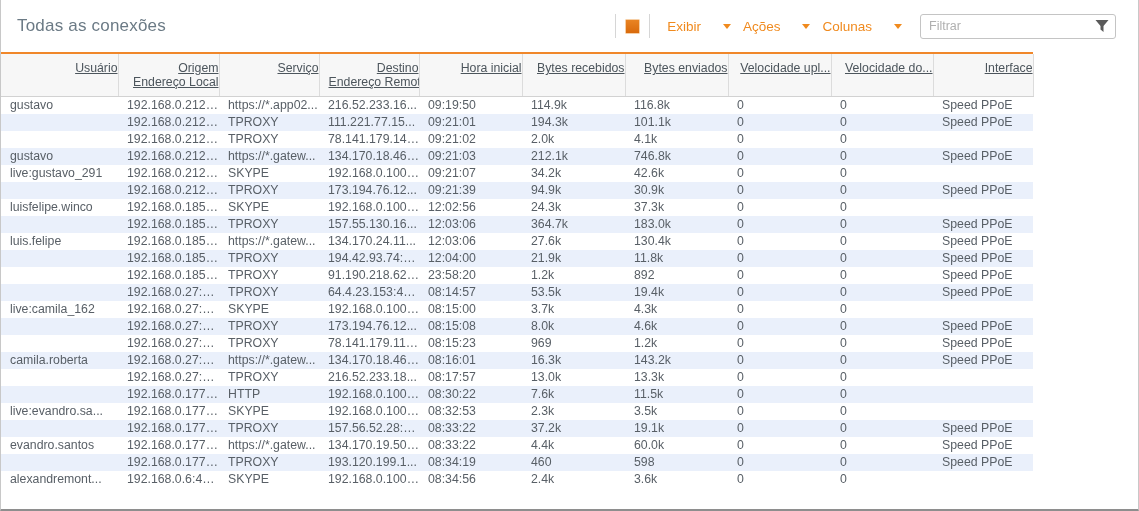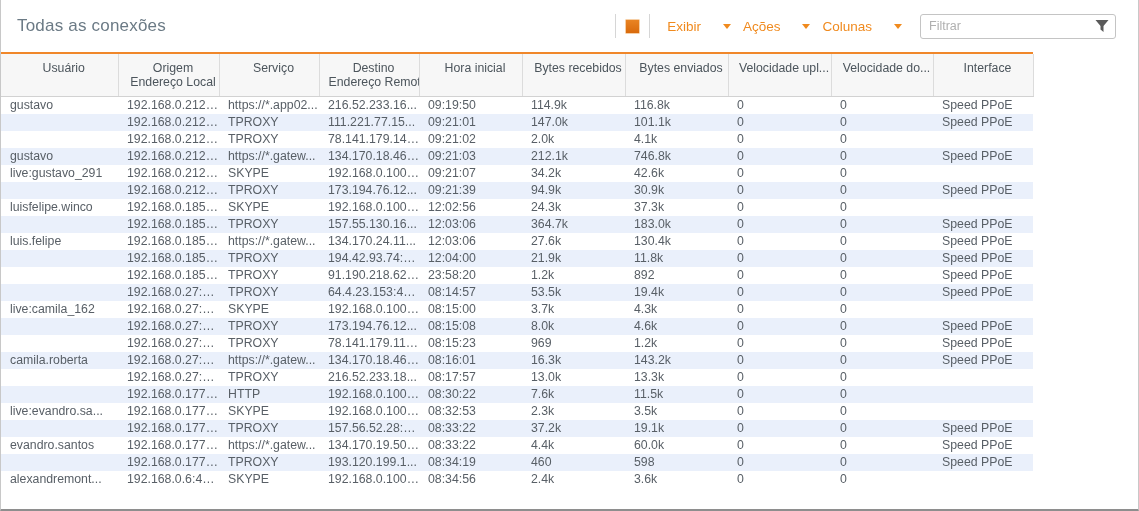--- a/index.html
+++ b/index.html
@@ -113,30 +113,31 @@
     border-collapse: collapse;
     table-layout: fixed;
     width: 1032px;
     font-size: 12.3px;
     color: #555e66;
   }
   table.grid thead th {
     background: #f7f7f7;
     border-right: 1px solid #dcdcdc;
     border-bottom: 1px solid #d2d2d2;
-    text-align: center;
+    text-align: right;
     vertical-align: top;
     padding: 7px 0 7px 9px;
     font-weight: normal;
     font-size: 12.3px;
     color: #4c555c;
     height: 42px;
     line-height: 14px;
     white-space: nowrap;
     overflow: hidden;
+    text-decoration: underline;
   }
   table.grid thead th:last-child { border-right: 1px solid #dcdcdc; }
   table.grid tbody td {
     padding: 0 0 0 9px;
     height: 17px;
     line-height: 17px;
     font-size: 12.3px;
     white-space: nowrap;
     overflow: hidden;
     text-overflow: ellipsis;
@@ -261,21 +262,21 @@
             <td class="c7">0</td>
             <td class="c8">0</td>
             <td class="c9">Speed PPoE</td>
           </tr>
           <tr class="alt">
             <td class="c0"></td>
             <td class="c1">192.168.0.212:...</td>
             <td class="c2">TPROXY</td>
             <td class="c3">111.221.77.15...</td>
             <td class="c4">09:21:01</td>
-            <td class="c5">147.0k</td>
+            <td class="c5">194.3k</td>
             <td class="c6">101.1k</td>
             <td class="c7">0</td>
             <td class="c8">0</td>
             <td class="c9">Speed PPoE</td>
           </tr>
           <tr class="norm">
             <td class="c0"></td>
             <td class="c1">192.168.0.212:...</td>
             <td class="c2">TPROXY</td>
             <td class="c3">78.141.179.14:...</td>

